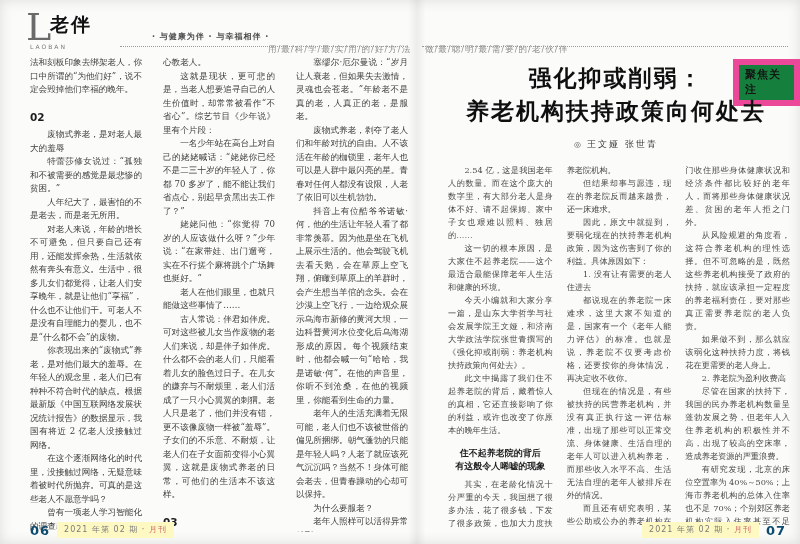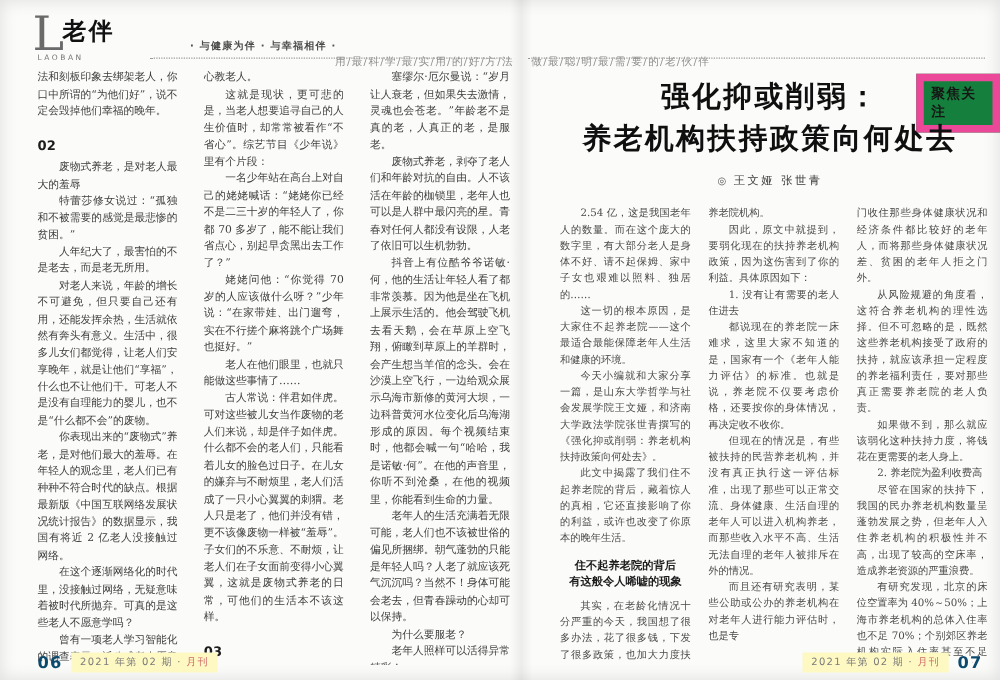--- a/index.html
+++ b/index.html
@@ -119,20 +119,21 @@
         <div class="blk-p">2.54 亿，这是我国老年人的数量。而在这个庞大的数字里，有大部分老人是身体不好、请不起保姆、家中子女也艰难以照料、独居的……</div>
         <div class="blk-p">这一切的根本原因，是大家住不起养老院——这个最适合最能保障老年人生活和健康的环境。</div>
         <div class="blk-p">今天小编就和大家分享一篇，是山东大学哲学与社会发展学院王文娅，和济南大学政法学院张世青撰写的《强化抑或削弱：养老机构扶持政策向何处去》。</div>
         <div class="blk-p">此文中揭露了我们住不起养老院的背后，藏着惊人的真相，它还直接影响了你的利益，或许也改变了你原本的晚年生活。</div>
         <div class="blk-hc first">住不起养老院的背后</div>
         <div class="blk-hc last">有这般令人唏嘘的现象</div>
         <div class="blk-p">其实，在老龄化情况十分严重的今天，我国想了很多办法，花了很多钱，下发了很多政策，也加大力度扶持现在的</div>
       </div>
       <div class="col">
         <div class="blk-pc">养老院机构。</div>
+        <div class="blk-p">但结果却事与愿违，现在的养老院反而越来越贵，还一床难求。</div>
         <div class="blk-p">因此，原文中就提到，要弱化现在的扶持养老机构政策，因为这伤害到了你的利益。具体原因如下：</div>
         <div class="blk-p">1. 没有让有需要的老人住进去</div>
         <div class="blk-p">都说现在的养老院一床难求，这里大家不知道的是，国家有一个《老年人能力评估》的标准。也就是说，养老院不仅要考虑价格，还要按你的身体情况，再决定收不收你。</div>
         <div class="blk-p">但现在的情况是，有些被扶持的民营养老机构，并没有真正执行这一评估标准，出现了那些可以正常交流、身体健康、生活自理的老年人可以进入机构养老，而那些收入水平不高、生活无法自理的老年人被排斥在外的情况。</div>
         <div class="blk-p">而且还有研究表明，某些公助或公办的养老机构在对老年人进行能力评估时，也是专</div>
       </div>
       <div class="col">
         <div class="blk-pc">门收住那些身体健康状况和经济条件都比较好的老年人，而将那些身体健康状况差、贫困的老年人拒之门外。</div>
         <div class="blk-p">从风险规避的角度看，这符合养老机构的理性选择。但不可忽略的是，既然这些养老机构接受了政府的扶持，就应该承担一定程度的养老福利责任，要对那些真正需要养老院的老人负责。</div>
         <div class="blk-p">如果做不到，那么就应该弱化这种扶持力度，将钱花在更需要的老人身上。</div>

